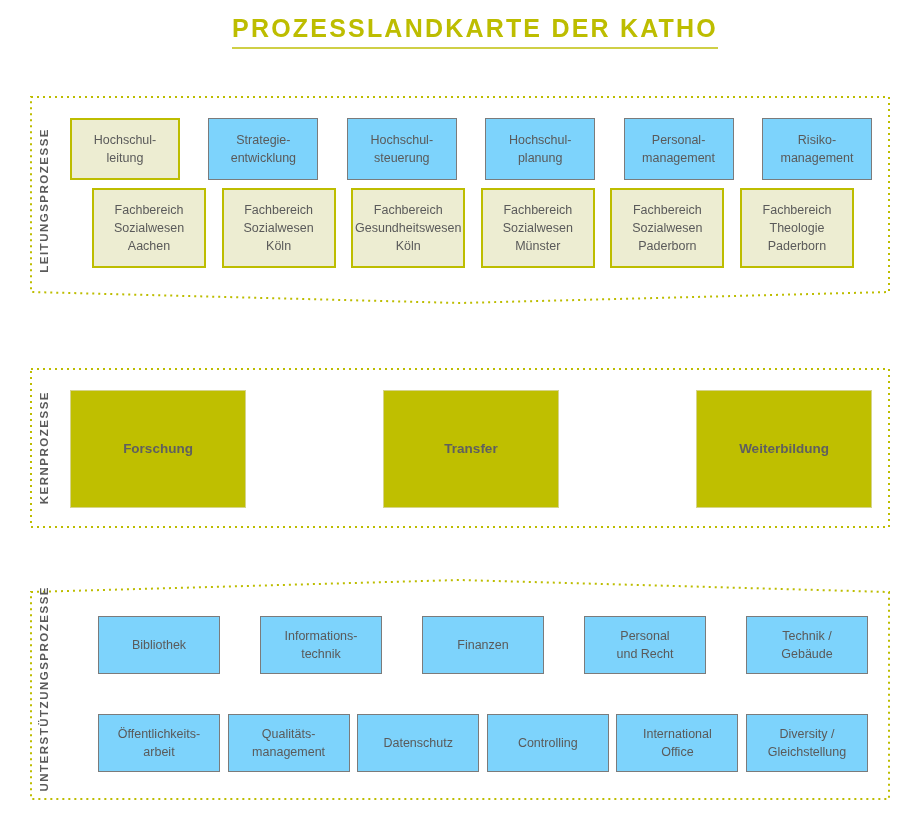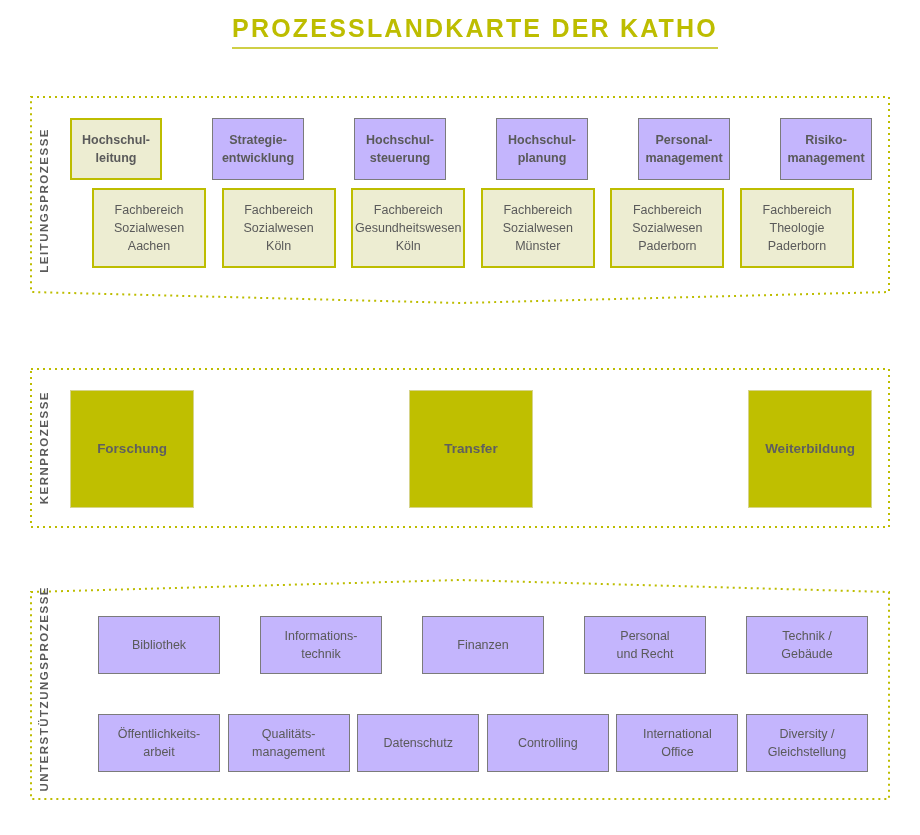--- a/index.html
+++ b/index.html
@@ -92,50 +92,50 @@
     box-sizing: border-box;
     display: flex;
     align-items: center;
     justify-content: center;
     text-align: center;
     font-size: 12.5px;
     line-height: 1.45;
     padding: 4px 6px;
   }
   .box-gray {
-    background: #c4b5fd;
+    background: #7dd3fc;
     border: 1.5px solid #7b7b7b;
     color: #5a5a5a;
   }
   .box-pale {
     background: #ededd2;
     border: 2px solid #bdbd00;
     color: #5a5a5a;
   }
   .box-olive {
     background: #bfbf00;
     border: 1px solid #d6d48a;
     color: #5f5f5f;
     font-weight: bold;
     font-size: 13.5px;
   }
 
   
   #sec-leitung { top: 96px; height: 208px; }
   #sec-leitung .rows { top: 22px; }
   #sec-leitung .row-1 { height: 62px; }
-  #sec-leitung .row-1 .box { width: 92px; font-weight: bold; }
+  #sec-leitung .row-1 .box { width: 110px; }
   #sec-leitung .row-2 { height: 80px; margin-top: 8px; padding: 0 18px 0 22px; }
   #sec-leitung .row-2 .box { width: 114px; }
 
   
   #sec-kern { top: 368px; height: 160px; }
   #sec-kern .rows { top: 22px; }
   #sec-kern .row-1 { height: 118px; }
-  #sec-kern .row-1 .box { width: 124px; align-items: center; }
+  #sec-kern .row-1 .box { width: 176px; align-items: center; }
 
   
   #sec-unter { top: 578px; height: 222px; }
   #sec-unter .rows { top: 38px; left: 68px; right: 22px; }
   #sec-unter .row { height: 58px; }
   #sec-unter .row .box { width: 122px; }
   #sec-unter .row-2 { margin-top: 40px; }
 </style>
 </head>
 <body>

